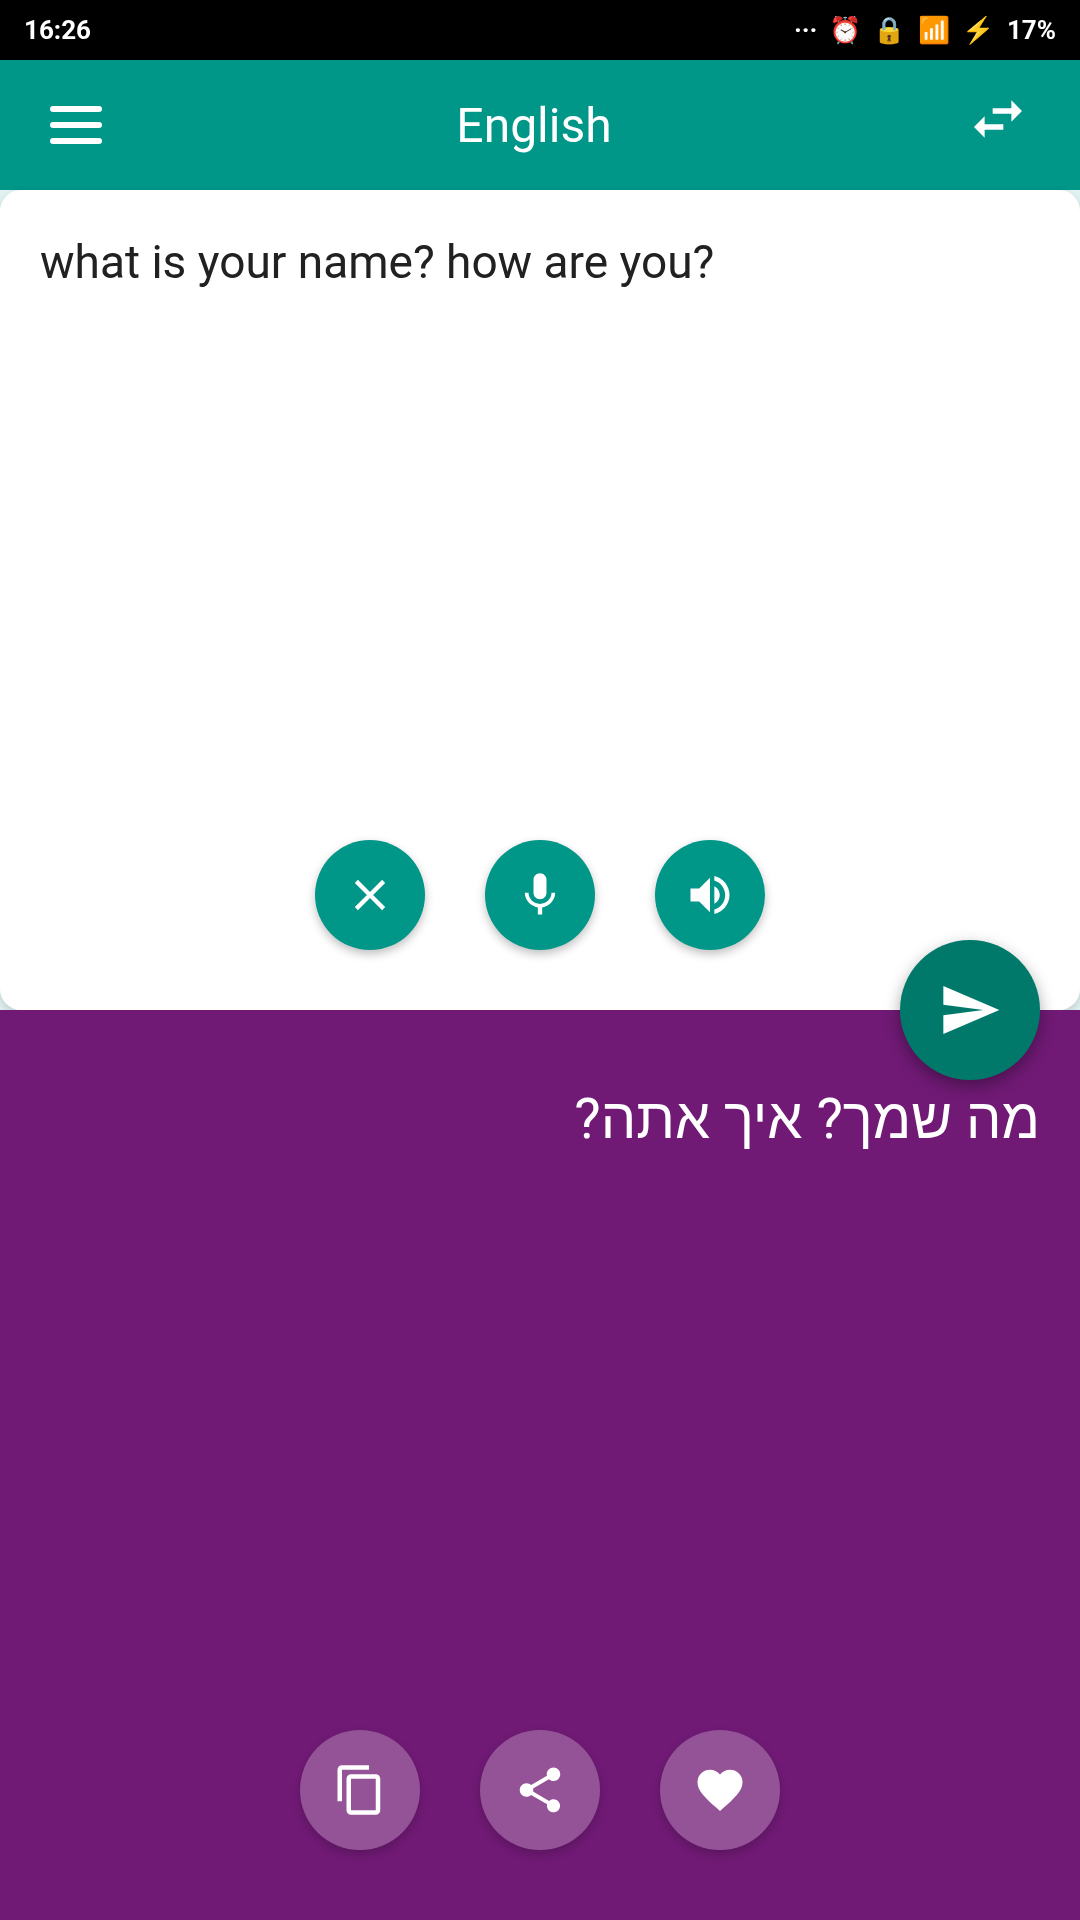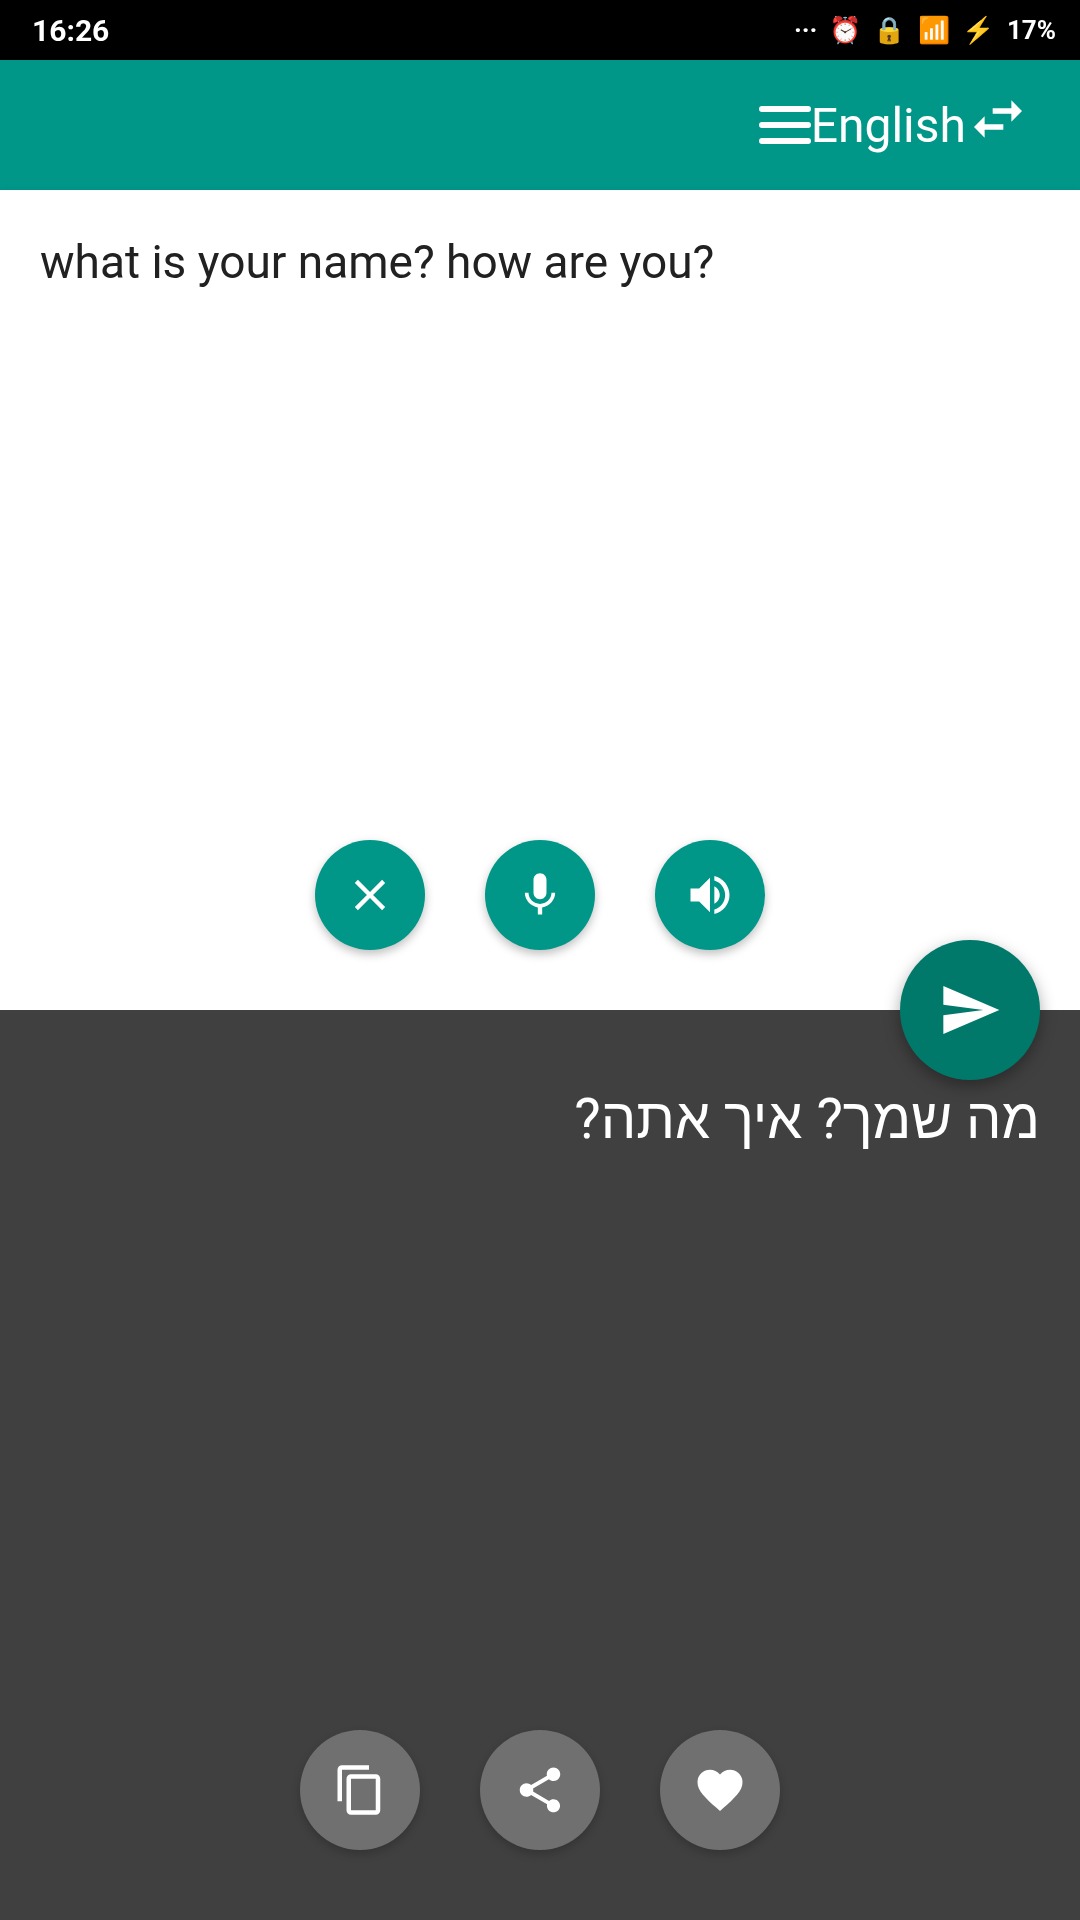--- a/index.html
+++ b/index.html
@@ -25,22 +25,21 @@
       display: flex;
       align-items: center;
       justify-content: space-between;
       padding: 0 24px;
       color: white;
       font-size: 28px;
       font-weight: bold;
     }
 
     .status-bar-left {
-      font-size: 30px;
-      margin-left: 8px;
+      font-size: 26px;
     }
 
     .status-bar-right {
       display: flex;
       align-items: center;
       gap: 12px;
       font-size: 26px;
     }
 
     .battery-icon {
@@ -49,21 +48,21 @@
       gap: 4px;
     }
 
     
     .navbar {
       width: 100%;
       height: 130px;
       background: #009688;
       display: flex;
       align-items: center;
-      justify-content: flex-end;
+      justify-content: space-between;
       padding: 0 50px;
     }
 
     .nav-menu-icon {
       display: flex;
       flex-direction: column;
       gap: 10px;
       cursor: pointer;
     }
 
@@ -92,20 +91,21 @@
     .input-section {
       width: 100%;
       background: white;
       padding: 40px 40px 30px 40px;
       position: relative;
       min-height: 820px;
       display: flex;
       flex-direction: column;
       justify-content: space-between;
       box-shadow: 0 4px 8px rgba(0,0,0,0.15);
+      border-radius: 21px;
     }
 
     .input-text {
       font-size: 46px;
       color: #212121;
       line-height: 1.4;
       flex-grow: 1;
     }
 
     .input-controls {
@@ -154,21 +154,21 @@
 
     .translate-fab svg {
       width: 64px;
       height: 64px;
       fill: white;
     }
 
     
     .output-section {
       width: 100%;
-      background: #404040;
+      background: #701a75;
       flex: 1;
       padding: 50px 40px 40px 40px;
       display: flex;
       flex-direction: column;
       justify-content: space-between;
       min-height: 900px;
       position: relative;
     }
 
     .output-text {

